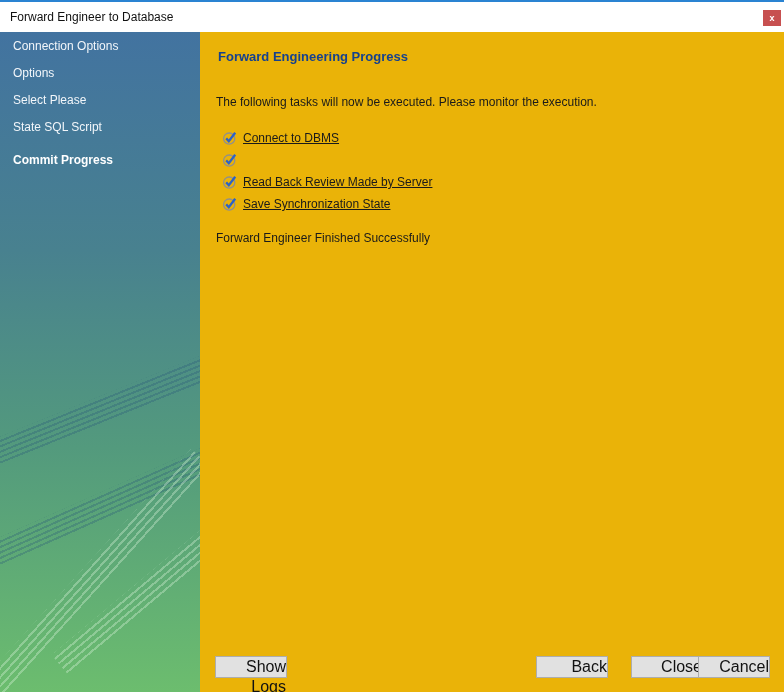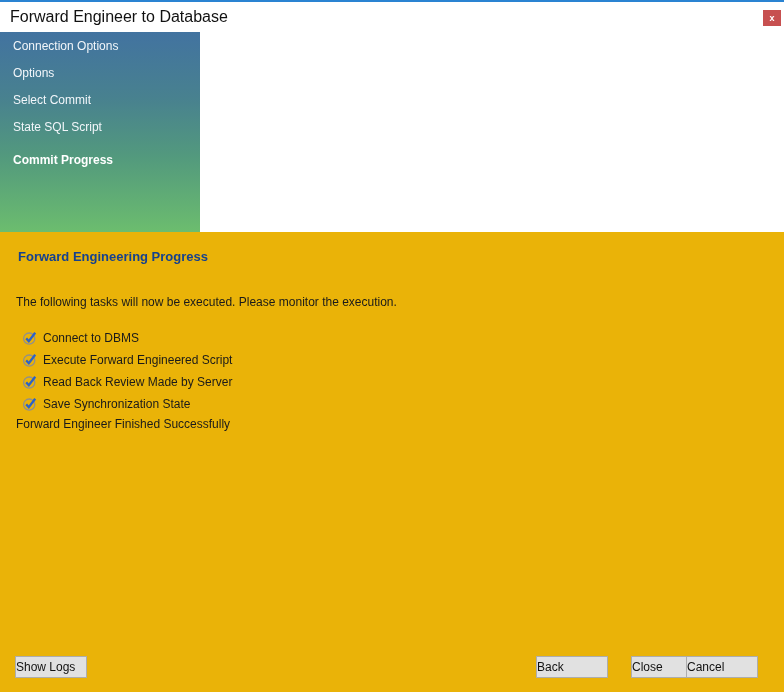--- a/index.html
+++ b/index.html
@@ -26,21 +26,21 @@
   
   .titlebar {
     position: relative;
     height: 30px;
     background: #ffffff;
     display: flex;
     align-items: center;
   }
   .titlebar-title {
     margin-left: 10px;
-    font-size: 16px;
+    font-size: 12px;
     color: #111111;
   }
   .close-btn {
     position: absolute;
     top: 8px;
     right: 3px;
     width: 18px;
     height: 16px;
     background: var(--close_button, #c75050);
     color: #ffffff;
@@ -49,21 +49,20 @@
     display: flex;
     align-items: center;
     justify-content: center;
     cursor: default;
     line-height: 1;
   }
   
   .body-row {
     display: flex;
     height: 660px;
-    flex-direction: column;
   }
   .sidebar {
     position: relative;
     width: 200px;
     height: 100%;
     overflow: hidden;
     background: linear-gradient(180deg,
       var(--sidebar_top, #4273a0) 0%,
       #48818f 33%,
       #539a7d 63%,
@@ -116,56 +115,57 @@
     color: var(--heading, #15418e);
   }
   .description {
     margin: 31px 8px 0 16px;
     line-height: 15px;
     color: #1a1a1a;
   }
   .task-list {
     margin: 17px 0 0 22px;
     list-style: none;
+    text-decoration: underline;
   }
   .task-row {
     height: 22px;
     display: flex;
     align-items: center;
   }
   .task-icon {
     width: 16px;
     height: 16px;
     margin-right: 5px;
     flex: 0 0 16px;
   }
   .task-label { color: #1a1a1a; }
   .status-message {
-    margin: 2px 0 0 16px;
+    margin: 16px 0 0 16px;
     color: #1a1a1a;
   }
   
   .btn {
     position: absolute;
     bottom: 14px;
     width: 72px;
     height: 22px;
     background: #e1e1e1;
     border: 1px solid #adadad;
     font-family: "Liberation Sans", "DejaVu Sans", sans-serif;
-    font-size: 12px;
+    font-size: 16px;
     color: #111111;
-    text-align: left;
+    text-align: right;
     line-height: 20px;
     cursor: default;
   }
   .btn-show-logs { left: 15px; }
   .btn-back   { right: 162px; }
   .btn-close  { right: 81px; }
-  .btn-cancel { right: 12px; margin-right: 14px; }
+  .btn-cancel { right: 0px; margin-right: 14px; }
   .btn-close  { }
   .btn-back   { margin-right: 14px; }
 </style>
 </head>
 <body>
 
 <div class="window">
   <div class="top-accent"></div>
 
   <div class="titlebar">
@@ -188,21 +188,21 @@
 
           <div class="nav-item">
             <span>Connection Options</span>
           </div>
 
           <div class="nav-item">
             <span>Options</span>
           </div>
 
           <div class="nav-item">
-            <span>Select Commit</span>
+            <span>Select Please</span>
           </div>
 
           <div class="nav-item">
             <span>State SQL Script</span>
           </div>
 
           <div class="nav-item active">
             <span>Commit Progress</span>
           </div>
         </div>
@@ -223,21 +223,20 @@
               <path d="M4.2 8.4 L6.8 11.2 L13.2 2.8" fill="none" stroke="#2b62c8" stroke-width="2.3"></path>
             </svg>
             <span class="task-label">Connect to DBMS</span>
           </li>
 
           <li class="task-row">
             <svg class="task-icon" viewBox="0 0 16 16">
               <circle cx="7.2" cy="8.6" r="5.6" fill="none" stroke="#8f8f8f" stroke-width="1.3"></circle>
               <path d="M4.2 8.4 L6.8 11.2 L13.2 2.8" fill="none" stroke="#2b62c8" stroke-width="2.3"></path>
             </svg>
-            <span class="task-label">Execute Forward Engineered Script</span>
           </li>
 
           <li class="task-row">
             <svg class="task-icon" viewBox="0 0 16 16">
               <circle cx="7.2" cy="8.6" r="5.6" fill="none" stroke="#8f8f8f" stroke-width="1.3"></circle>
               <path d="M4.2 8.4 L6.8 11.2 L13.2 2.8" fill="none" stroke="#2b62c8" stroke-width="2.3"></path>
             </svg>
             <span class="task-label">Read Back Review Made by Server</span>
           </li>
 

